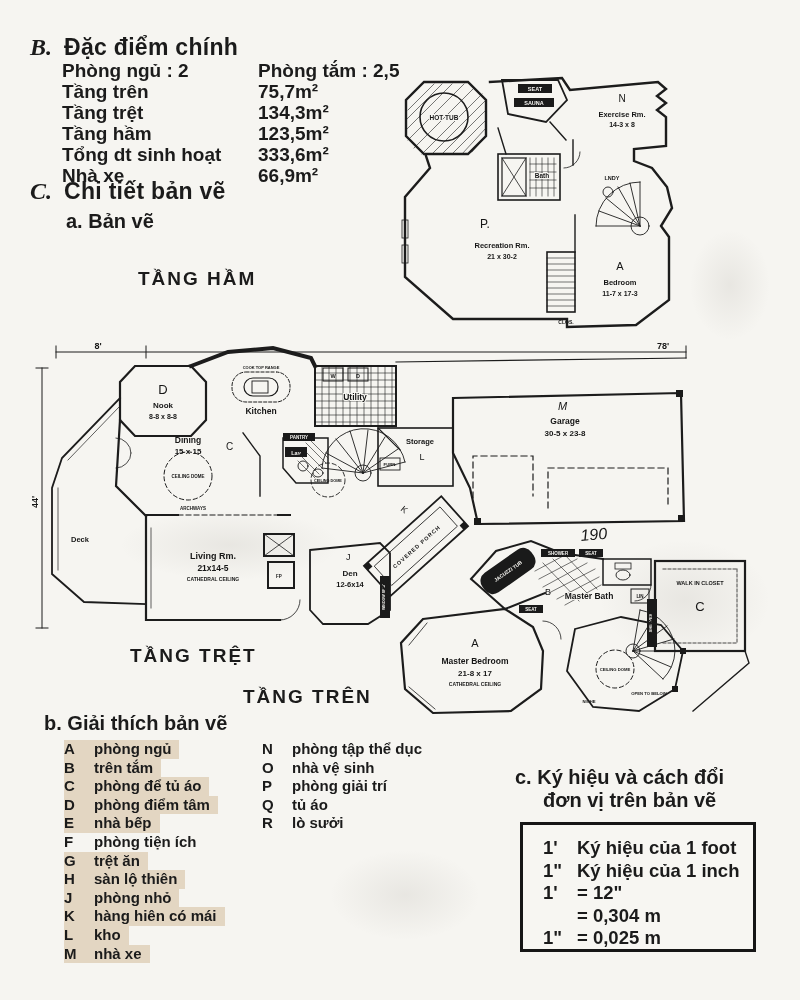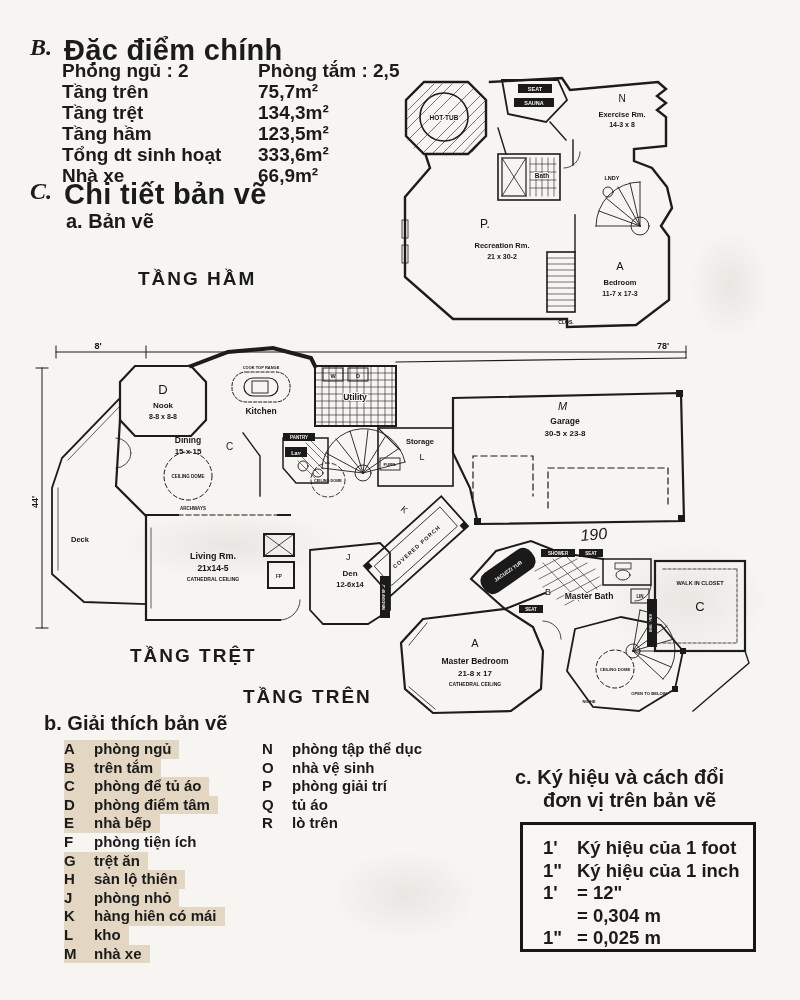--- a/index.html
+++ b/index.html
@@ -1,20 +1,20 @@
 <!DOCTYPE html>
 <html><head>
 <meta charset="utf-8">
 <style>
   html,body{margin:0;padding:0;background:#d8d6d0;}
   .page{position:relative;width:800px;height:1000px;background:#f6f5f1;
         font-family:"Liberation Sans",sans-serif;color:#1b1b1b;overflow:hidden;}
   .abs{position:absolute;}
   .h-letter{font-family:"Liberation Serif",serif;font-style:italic;font-weight:bold;font-size:24px;}
-  .h-title{font-weight:bold;font-size:29px;letter-spacing:.3px;}
+  .h-title{font-weight:bold;font-size:23px;letter-spacing:.3px;}
   .sub-title{font-weight:bold;font-size:20px;}
   .spec-row{font-weight:bold;font-size:19px;height:21px;white-space:nowrap;}
   .spec-label{display:inline-block;width:196px;}
   .floor-label{font-weight:bold;font-size:19px;letter-spacing:2px;white-space:nowrap;}
   .lg-head{font-weight:bold;font-size:20px;}
   .lg-row{height:18.6px;font-size:15px;font-weight:bold;white-space:nowrap;}
   .lg-row.hl{background:#e3d6c2;width:max-content;padding-right:8px;}
   .lg-letter{display:inline-block;width:30px;}
   .conv-head{font-weight:bold;font-size:20px;white-space:nowrap;margin-left:18px;}
   .conv-box{border:3px solid #161616;box-sizing:border-box;padding:12px 18px 0 20px;background:#f7f6f2;}
@@ -341,21 +341,21 @@
     <div class="lg-row hl"><span class="lg-letter">K</span><span>hàng hiên có mái</span></div>
     <div class="lg-row hl"><span class="lg-letter">L</span><span>kho</span></div>
     <div class="lg-row hl"><span class="lg-letter">M</span><span>nhà xe</span></div>
   </div>
 
   <div class="abs" style="left:262px;top:740px;">
     <div class="lg-row"><span class="lg-letter">N</span><span>phòng tập thể dục</span></div>
     <div class="lg-row"><span class="lg-letter">O</span><span>nhà vệ sinh</span></div>
     <div class="lg-row"><span class="lg-letter">P</span><span>phòng giải trí</span></div>
     <div class="lg-row"><span class="lg-letter">Q</span><span>tủ áo</span></div>
-    <div class="lg-row"><span class="lg-letter">R</span><span>lò trên</span></div>
+    <div class="lg-row"><span class="lg-letter">R</span><span>lò sưởi</span></div>
   </div>
 
   <div class="abs conv-head" style="left:497px;top:766px;">
     <div>c. Ký hiệu và cách đổi</div>
     <div style="margin-left:28px;">đơn vị trên bản vẽ</div>
   </div>
 
   <div class="abs conv-box" style="left:520px;top:822px;width:236px;height:130px;">
     <div class="conv-row"><span class="conv-sym">1'</span><span>Ký hiệu của 1 foot</span></div>
     <div class="conv-row"><span class="conv-sym">1"</span><span>Ký hiệu của 1 inch</span></div>

